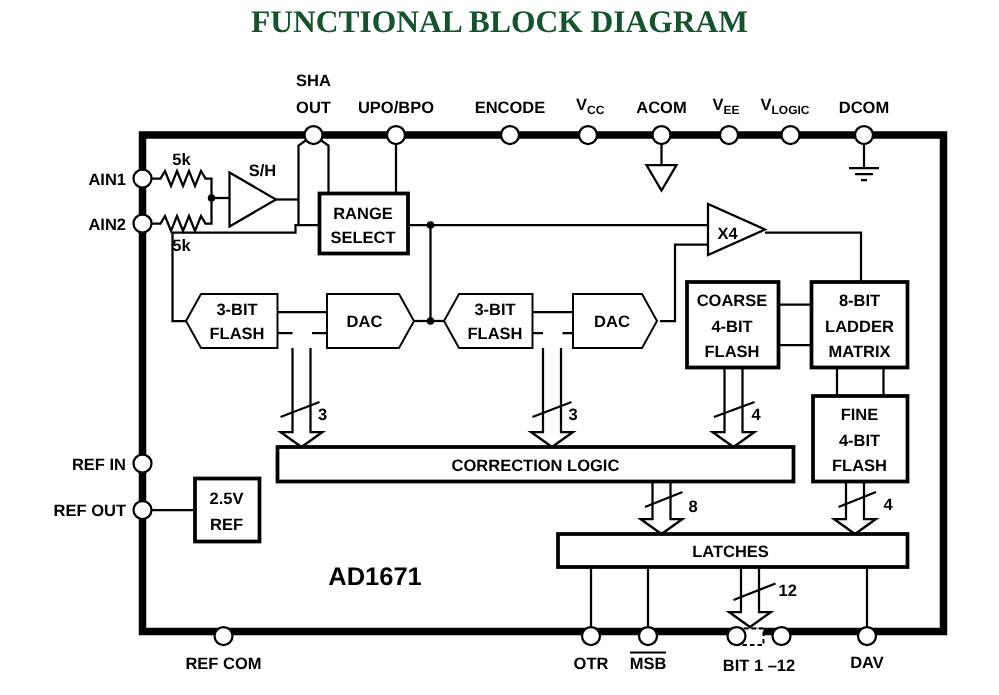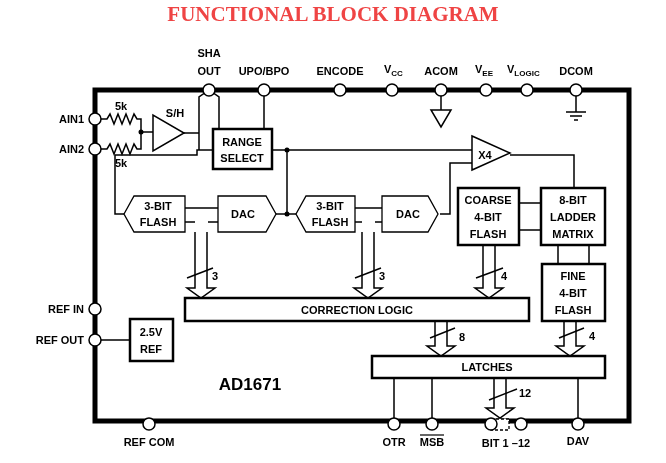--- a/index.html
+++ b/index.html
@@ -1,19 +1,19 @@
 <!DOCTYPE html>
 <html><head>
 <meta charset="utf-8">
 <style>
   html, body { margin: 0; padding: 0; background: #ffffff; }
   body { width: 666px; height: 463px; position: relative; overflow: hidden; }
   #title {
     position: absolute; left: 0; top: 2px; width: 666px; text-align: center;
-    font-family: "Liberation Serif", serif; font-weight: bold; font-size: 21px; color: #ef4444;
+    font-family: "Liberation Serif", serif; font-weight: bold; font-size: 21px; color: #14532d;
   }
   svg { position: absolute; left: 0; top: 0; }
   .lbl { font-family: "Liberation Sans", sans-serif; font-weight: bold; font-size: 11px; fill: #000; }
   .big { font-family: "Liberation Sans", sans-serif; font-weight: bold; font-size: 17px; fill: #000; }
   .sub { font-size: 8px; }
   .w { fill: none; stroke: #000; stroke-width: 1.5; }
   .thick { fill: none; stroke: #000; stroke-width: 5; }
   .blk { fill: #fff; stroke: #000; stroke-width: 2.5; }
   .thin { fill: #fff; stroke: #000; stroke-width: 1.3; }
   .pin { fill: #fff; stroke: #000; stroke-width: 1.5; }

